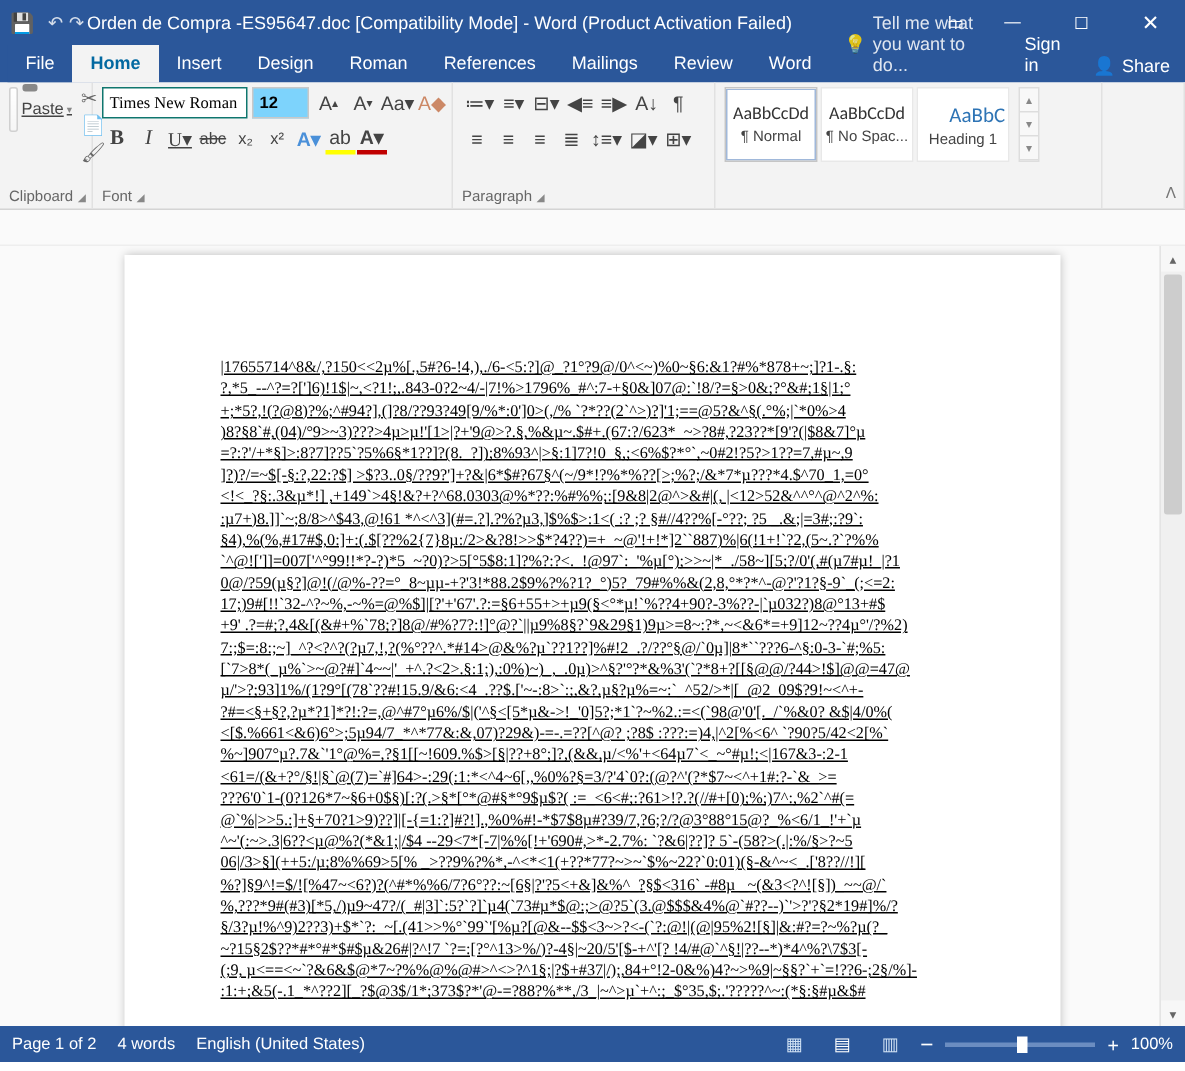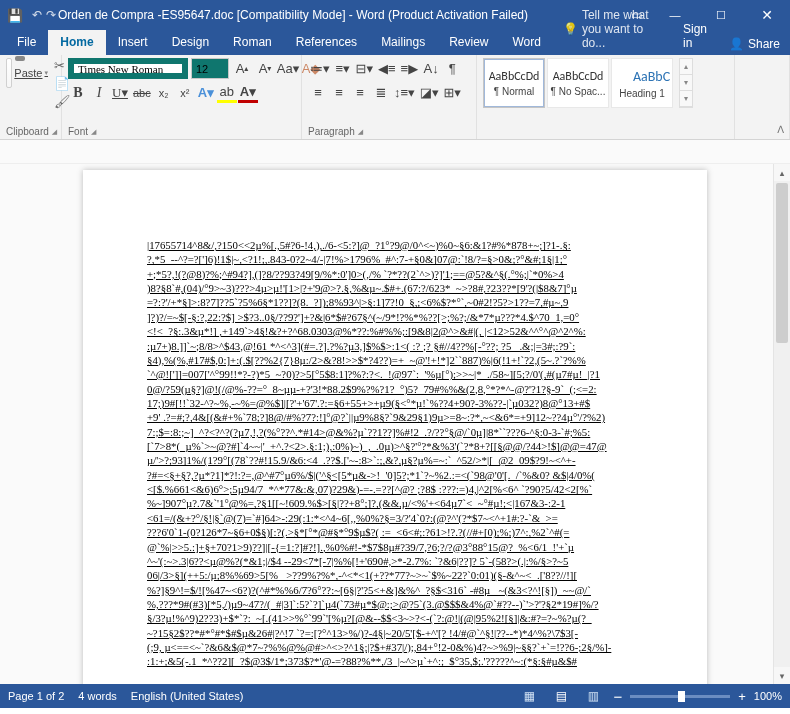--- a/index.html
+++ b/index.html
@@ -33,22 +33,22 @@
 
 .clipboard { width: 62px; }
 .paste-btn { display: flex; flex-direction: row; align-items: center; gap: 2px; width: 42px; text-decoration: underline; }
 .paste-ico { width: 28px; height: 30px; background: linear-gradient(#fff,#f6f6f6); border: 1px solid #d0d0d0; position: relative; border-radius: 2px;}
 .paste-ico:before { content:""; position:absolute; top:-3px; left:8px; width:10px; height:5px; background:#888; border-radius:2px;}
 .clip-side { display: flex; flex-direction: column; gap: 3px; font-size: 13px; color:#666; }
 
 
 .font-group { width: 240px; }
 .font-row { display: flex; gap: 3px; align-items: center; margin-bottom: 3px; }
-.font-name { width: 120px; height: 21px; border: 6px solid #0f766e; background: #fff; font-size: 11px; padding: 2px 4px; font-family: "Times New Roman", serif; }
-.font-size { width: 38px; height: 21px; border: 1px solid #c8c8c8; background: #0f766e; font-size: 11px; padding: 2px 4px; }
+.font-name { width: 97px; height: 21px; border: 1px solid #0f766e; background: #fff; font-size: 11px; padding: 2px 4px; font-family: "Times New Roman", serif; }
+.font-size { width: 38px; height: 21px; border: 1px solid #c8c8c8; background: #7dd3fc; font-size: 11px; padding: 2px 4px; font-weight: bold; }
 .ico-btn { min-width: 20px; height: 21px; display: flex; align-items: center; justify-content: center; color: #444; font-size: 13px; padding: 0 2px; }
 .font-row2 { display: flex; gap: 1px; align-items: center; }
 .bold { font-weight: bold; font-family: "Times New Roman"; font-size: 14px;}
 .ital { font-style: italic; font-family: "Times New Roman"; font-size: 14px;}
 .under { text-decoration: underline; font-family: "Times New Roman"; font-size: 13px;}
 .strike { text-decoration: line-through; font-size: 11px;}
 .sup { font-size: 11px; }
 
 
 .para-group { width: 175px; }

